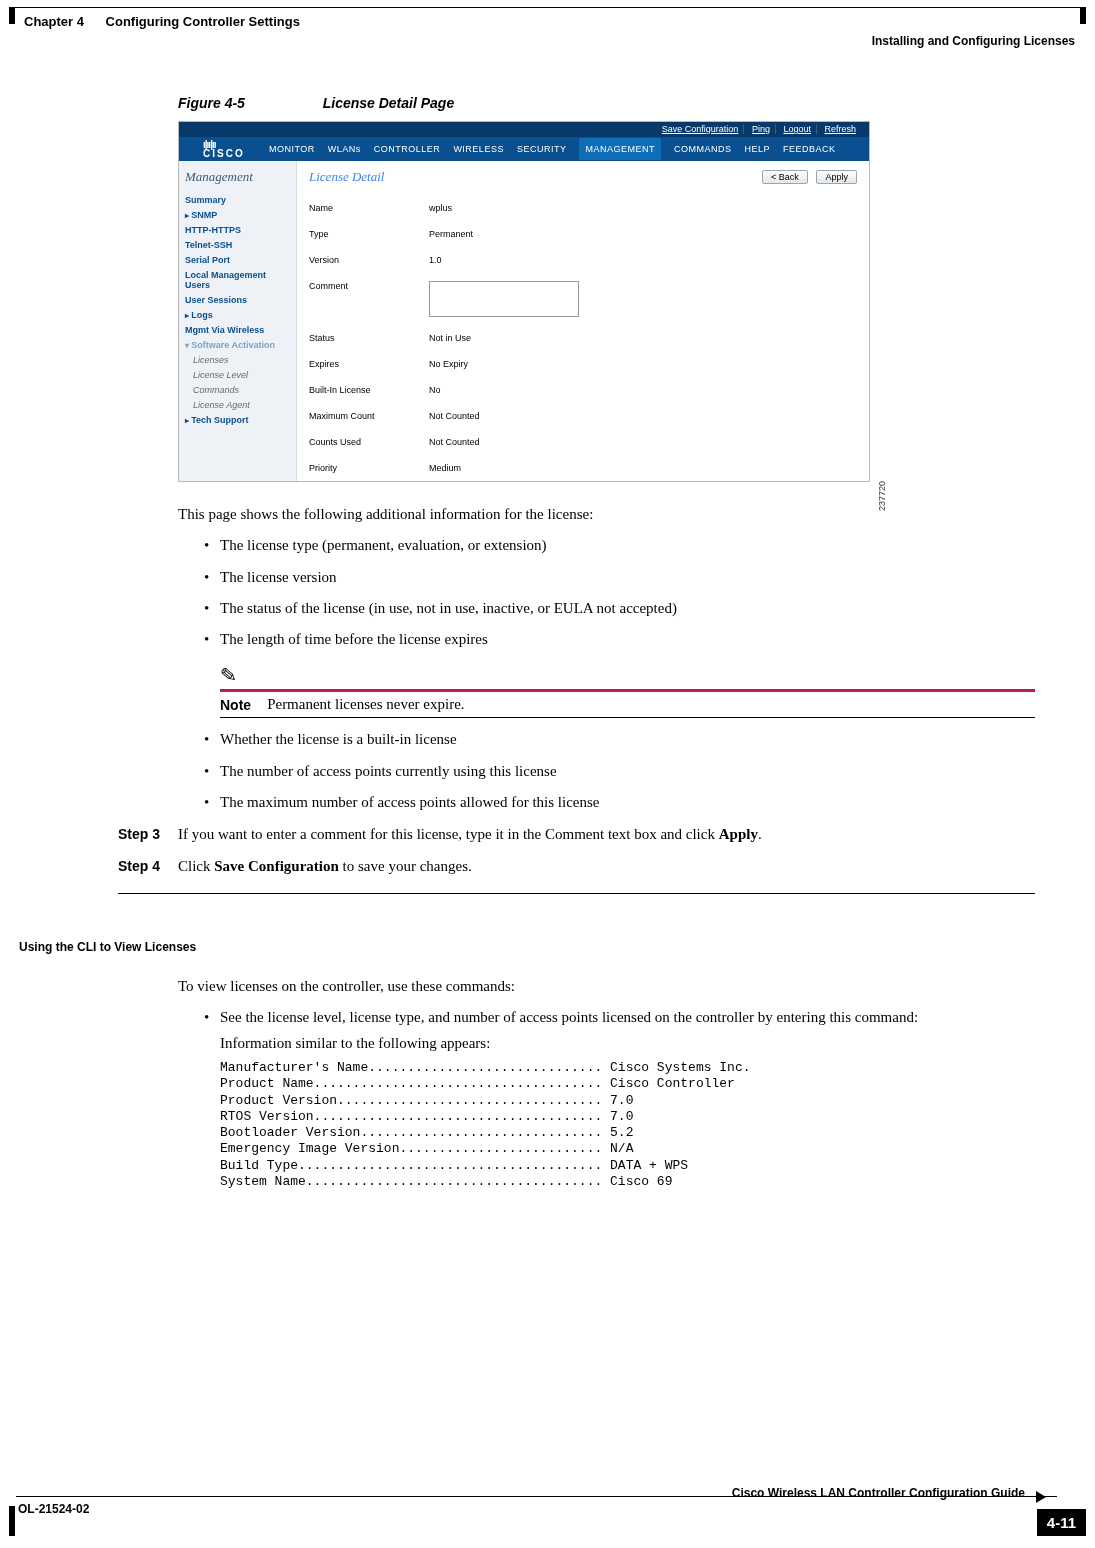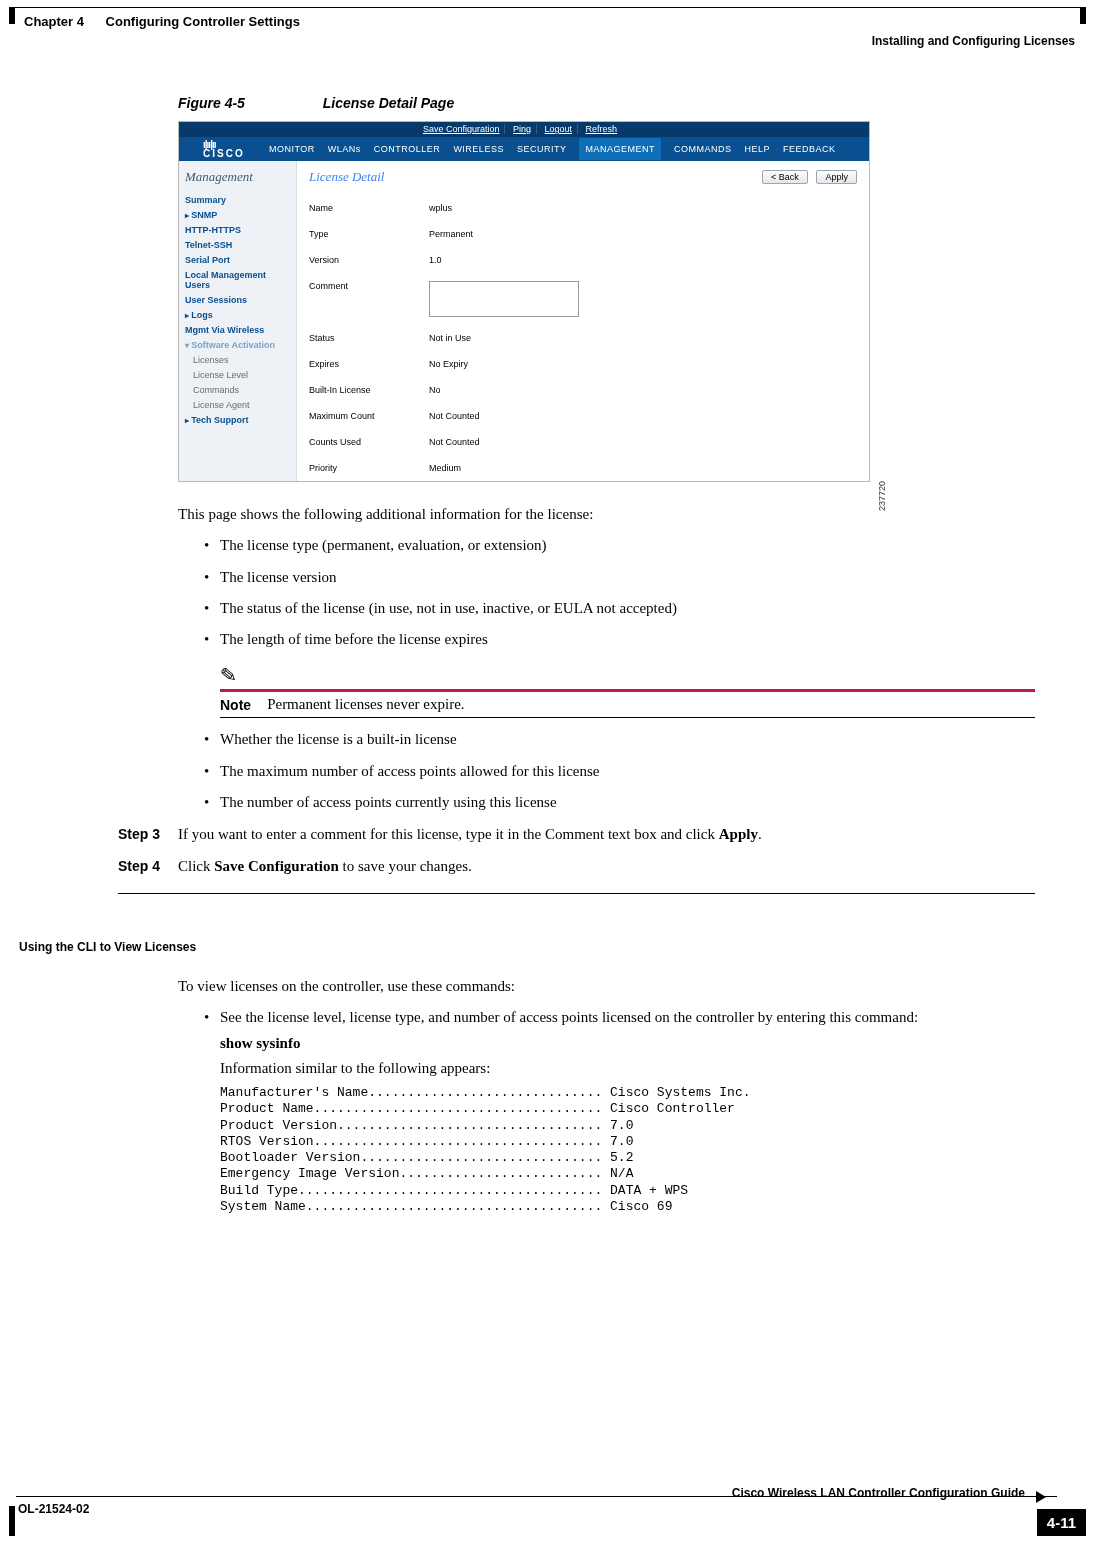--- a/index.html
+++ b/index.html
@@ -27,33 +27,33 @@
   .header-bar .right-mark { position: absolute; right: 9px; top: 7px; width: 6px; height: 17px; background: #000; }
 
   .content { position: absolute; left: 0; right: 0; top: 95px; }
   .figcap { font-family: Arial, Helvetica, sans-serif; font-style: italic; font-weight: bold; font-size: 14px; margin-left: 178px; margin-bottom: 10px; }
   .figcap .gap { display: inline-block; width: 70px; }
 
   
   .shot-wrap { margin-left: 178px; }
   .shot { width: 692px; border: 1px solid #b9b9b9; font-family: Arial, Helvetica, sans-serif; font-size: 10px; color: #000; background: #fff; position: relative; }
   .shot-tag { position: absolute; right: -18px; bottom: 0; font-size: 9px; transform: rotate(-90deg); transform-origin: right bottom; color: #333; }
-  .topstrip { background: #073a6b; height: 15px; color: #fff; font-size: 9px; text-align: center; padding-right: 8px; line-height: 15px; }
+  .topstrip { background: #073a6b; height: 15px; color: #fff; font-size: 9px; text-align: right; padding-right: 8px; line-height: 15px; }
   .topstrip span { padding: 0 5px; border-right: 1px solid #2e5e8e; text-decoration: underline; }
   .topstrip span:last-child { border-right: none; }
   .navstrip { background: #0a4f8f; height: 24px; display: flex; align-items: center; color: #fff; font-size: 9px; letter-spacing: 0.5px; }
   .navstrip .logo { width: 80px; padding-left: 24px; font-weight: bold; font-size: 10px; letter-spacing: 2px; display: flex; flex-direction: column; line-height: 9px; }
   .navstrip .bars { letter-spacing: -1px; font-size: 10px; }
   .navstrip .tabs { display: flex; gap: 13px; padding-left: 10px; }
   .navstrip .tabs .active { background: #0e6fb8; padding: 6px 6px; margin: -6px 0; }
   .body2 { display: flex; min-height: 230px; }
   .side { width: 118px; background: #eef2f6; border-right: 1px solid #d6dde4; padding: 8px 6px; font-size: 9px; }
   .side .hdr { color: #3b5b78; font-size: 13px; font-weight: normal; margin-bottom: 10px; font-family: "Times New Roman", serif; font-style: italic; }
   .side a { display: block; color: #0a4f8f; text-decoration: none; margin-bottom: 5px; font-weight: bold; }
-  .side .sub { color: #6a6a6a; font-weight: normal; padding-left: 8px; }
+  .side .sub { color: #6a6a6a; font-weight: normal; padding-left: 8px; font-style: italic; }
   .side .caret::before { content: "▸ "; font-size: 8px; color: #0a4f8f; }
   .side .caret-open::before { content: "▾ "; font-size: 8px; color: #7aa3c4; }
   .side .openlbl { color: #7aa3c4; font-weight: bold; }
   .main2 { flex: 1; padding: 8px 12px; }
   .main2 .titlebar { display: flex; justify-content: space-between; align-items: center; margin-bottom: 18px; }
   .main2 .titlebar .ttl { color: #3b82f6; font-size: 13px; font-family: "Times New Roman", serif; font-style: italic; }
   .main2 .btns button { font-size: 9px; border: 1px solid #9aa5b0; background: linear-gradient(#fdfdfd,#e3e7eb); border-radius: 2px; padding: 1px 8px; margin-left: 6px; cursor: pointer; }
   .kv { display: grid; grid-template-columns: 120px 200px; row-gap: 16px; font-size: 9px; }
   .kv .commentbox { border: 1px solid #999; width: 150px; height: 36px; }
 
@@ -202,22 +202,22 @@
   <div class="note-wrap">
     <span class="pen">✎</span>
     <div class="rules">
       <span class="lbl">Note</span>
       <span>Permanent licenses never expire.</span>
     </div>
   </div>
 
   <ul class="bul">
     <li>Whether the license is a built-in license</li>
+    <li>The number of access points currently using this license</li>
     <li>The maximum number of access points allowed for this license</li>
-    <li>The number of access points currently using this license</li>
   </ul>
 
   <div class="step-row">
     <div class="s">Step 3</div>
     <div class="t">
       <span>If you want to enter a comment for this license, type it in the Comment text box and click </span><b>Apply</b><span>.</span>
     </div>
   </div>
 
   <div class="step-row">
@@ -227,21 +227,20 @@
     </div>
   </div>
 
   <div class="step-sep"></div>
 
   <h2 class="cli">Using the CLI to View Licenses</h2>
   <p class="para">To view licenses on the controller, use these commands:</p>
   <ul class="bul">
     <li>See the license level, license type, and number of access points licensed on the controller by entering this command:</li>
   </ul>
-  <p class="cmd">show sysinfo</p>
   <p class="pre-lead">Information similar to the following appears:</p>
   <pre class="out">Manufacturer's Name.............................. Cisco Systems Inc.
 Product Name..................................... Cisco Controller
 Product Version.................................. 7.0
 RTOS Version..................................... 7.0
 Bootloader Version............................... 5.2
 Emergency Image Version.......................... N/A
 Build Type....................................... DATA + WPS
 System Name...................................... Cisco 69</pre>
 

